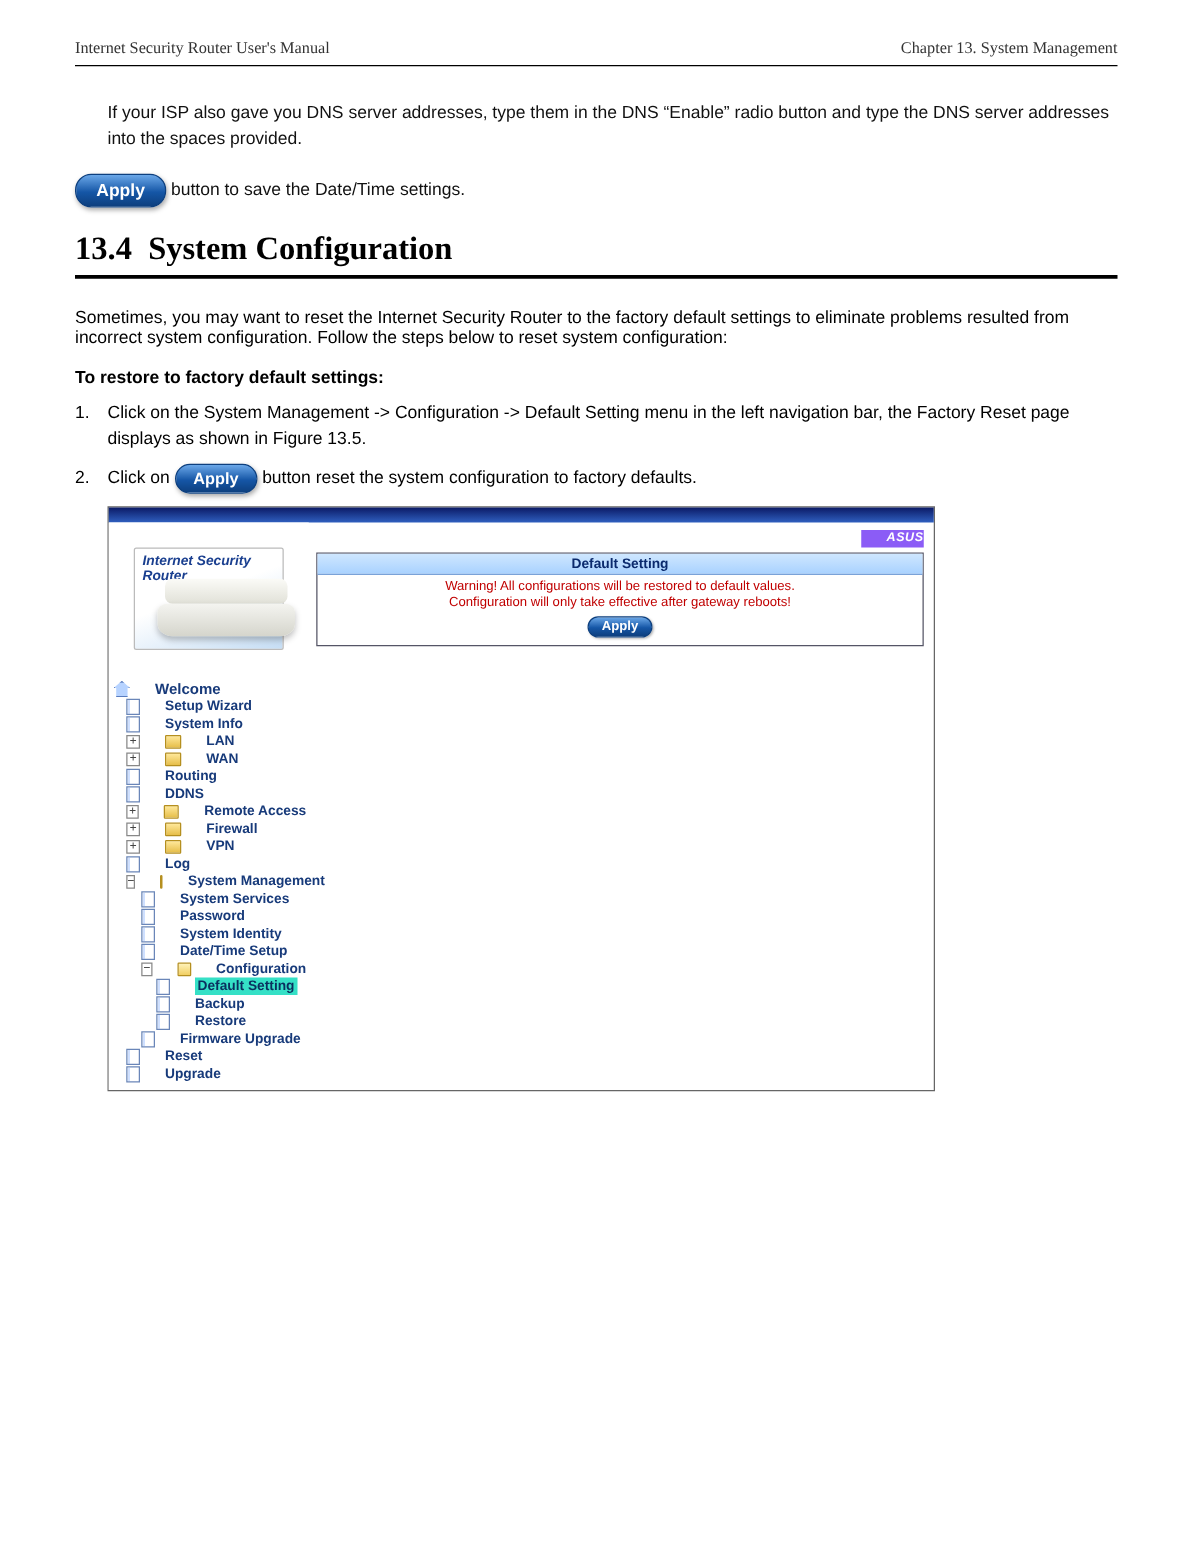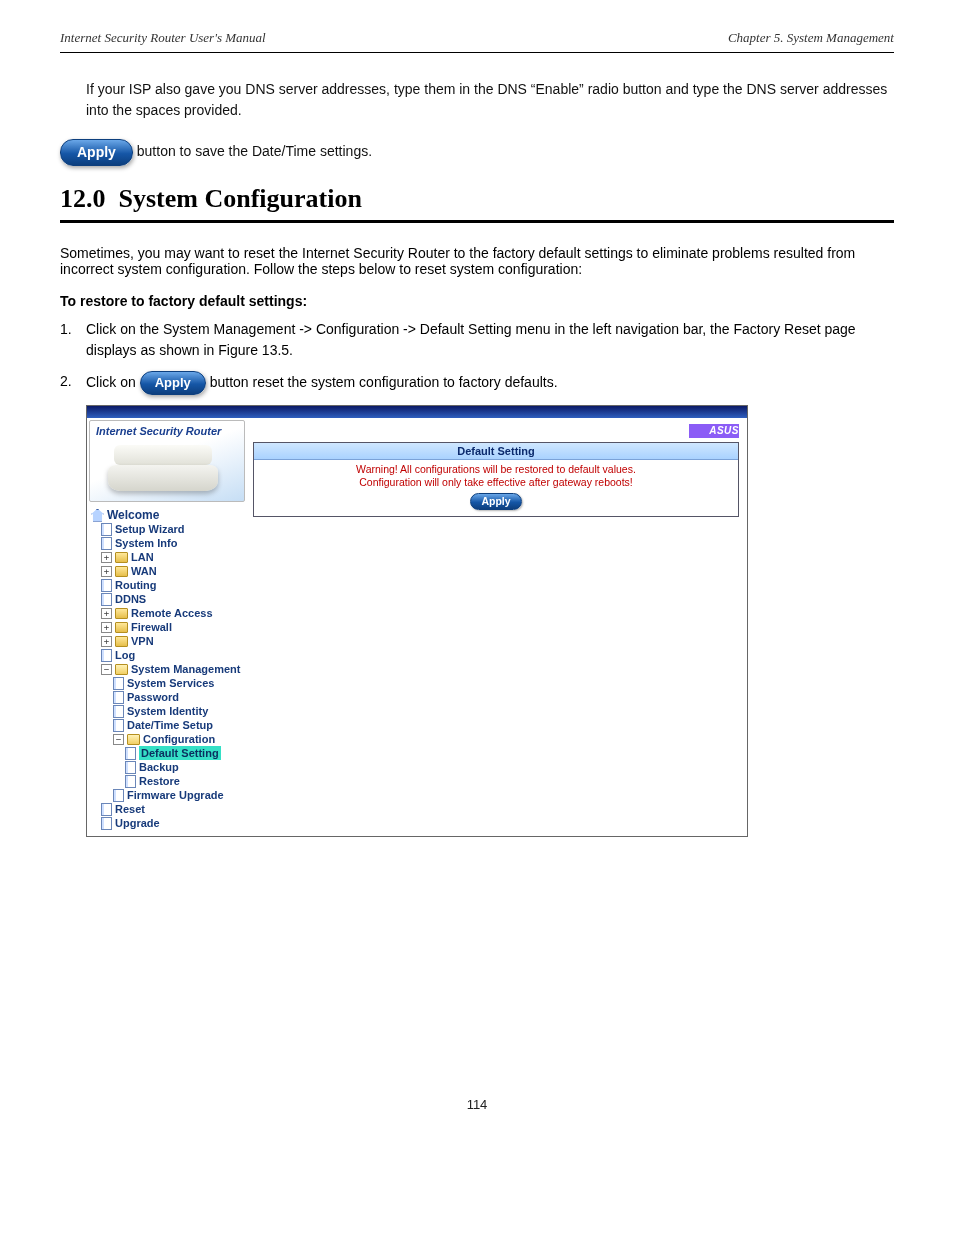--- a/index.html
+++ b/index.html
@@ -1,43 +1,43 @@
 <!DOCTYPE html>
 <html><head>
 <meta charset="utf-8">
 <style>
   html,body { margin:0; padding:0; background:#fff; font-family:"Times New Roman", serif; color:#000; }
   .page { width:954px; margin:0 auto; padding:30px 60px 80px 60px; box-sizing:border-box; position:relative; }
-  .topline { display:flex; justify-content:space-between; font-size:13px; font-style:italic; color:#333; margin-bottom:6px; }
+  .topline { display:flex; justify-content:space-between; font-size:13px; color:#333; margin-bottom:6px; }
   .topline .right { text-align:right; }
   hr.hr1 { border:none; border-top:1px solid #000; margin:0 0 26px 0; }
   hr.hr2 { border:none; border-top:3px solid #000; margin:0 0 22px 0; }
   .para { font-size:14px; font-family:Arial, sans-serif; line-height:1.5; margin:0 0 18px 0; color:#111; }
   .step { display:flex; font-size:14px; font-family:Arial, sans-serif; line-height:1.5; margin:0 0 10px 0; }
   .step .num { width:26px; flex:none; }
   .step .txt { flex:1; }
   .chip { display:inline-block; vertical-align:middle; padding:3px 14px 4px; border-radius:13px; background:linear-gradient(#6aa7e8,#1556a6 55%,#0d3f7e); color:#fff; font:bold 13px Arial, sans-serif; box-shadow:1px 2px 4px rgba(0,0,0,.35); border:1px solid #0d3f7e; }
   .chip-lg { padding:4px 16px 5px; font-size:14px; }
   h2.section { font:bold 26px "Times New Roman", serif; margin:6px 0 6px 0; }
   h3.sub { font:bold 14px Arial, sans-serif; margin:0 0 14px 0; }
   .lead { font-size:14px; font-family:Arial, sans-serif; margin:0 0 16px 0; }
   .steps-title { font:bold 14px Arial, sans-serif; margin:0 0 10px 0; }
 
   
   .shot { border:1px solid #666; width:660px; margin:10px 0 8px 26px; font-family:Tahoma, Arial, sans-serif; font-size:11px; color:#000; background:#fff; }
   .shot-top { height:12px; background:linear-gradient(#0b1a66,#2f5fbf); }
   .shot-body { display:flex; }
   .sidebar { width:160px; background:#fff; }
-  .brandbox { height:80px; border:1px solid #bbb; margin:2px; background:linear-gradient(160deg,#fff 45%, #c6def5 100%); position:relative; border-radius:2px; }
+  .brandbox { height:80px; border:1px solid #bbb; margin:20px; background:linear-gradient(160deg,#fff 45%, #c6def5 100%); position:relative; border-radius:2px; }
   .brand-title { position:absolute; top:4px; left:6px; font:italic bold 11px Arial; color:#1a3f8f; }
   .router-img { position:absolute; left:18px; top:24px; width:110px; height:46px; }
   .router-img .base { position:absolute; left:0; bottom:0; width:110px; height:26px; background:linear-gradient(#f4f4f0,#d5d5cc); border-radius:8px 8px 12px 12px / 6px 6px 10px 10px; box-shadow:0 3px 5px rgba(0,0,0,.25); }
   .router-img .top  { position:absolute; left:6px; top:0; width:98px; height:20px; background:linear-gradient(#fbfbf7,#e1e1d8); border-radius:6px; }
   .tree { padding:4px 2px 6px 4px; }
-  .tree .row { display:flex; align-items:center; gap:3px; line-height:14px; white-space:nowrap; }
+  .tree .row { display:flex; align-items:center; gap:20px; line-height:14px; white-space:nowrap; }
   .tree .ind1 { padding-left:10px; }
   .tree .ind2 { padding-left:22px; }
   .tree .ind3 { padding-left:34px; }
   .tree .lbl { color:#173a7a; font-weight:bold; cursor:pointer; }
   .tree .welcome { color:#173a7a; font-weight:bold; font-size:12px; }
   .tree .sel { background:#35e0c6; color:#0a2f5e; padding:0 2px; }
   .pm { display:inline-block; width:9px; height:9px; border:1px solid #888; font:9px/8px monospace; text-align:center; color:#444; background:#fff; }
   .ic { display:inline-block; width:11px; height:9px; border-radius:1px; }
   .ic-page { background:#fff; border:1px solid #6a86b8; box-shadow:inset 2px 0 0 #cfe0ff; width:9px; height:11px; }
   .ic-fc { background:linear-gradient(#ffe89a,#e6be4a); border:1px solid #b58f1f; } 
@@ -54,33 +54,33 @@
 
   .figcap { text-align:center; font-size:13px; font-family:Arial, sans-serif; color:#222; margin:6px 0 0 0; }
   .pgnum { text-align:center; font-size:13px; font-family:Arial, sans-serif; color:#222; margin-top:260px; }
 </style>
 </head>
 <body>
 <div class="page">
 
 <div class="topline">
   <span>Internet Security Router User's Manual</span>
-  <span class="right">Chapter 5. System Management</span>
+  <span class="right">Chapter 13. System Management</span>
 </div>
 <hr class="hr1">
 
 <p class="para" style="margin-left:26px;">If your ISP also gave you DNS server addresses, type them in the DNS “Enable” radio button and type the DNS server addresses into the spaces provided.</p>
 
 <p class="para">
   <span class="chip chip-lg">Apply</span>
   <span> button to save the Date/Time settings.</span>
 </p>
 
 <h2 class="section">
-  <span>12.0</span>&nbsp;
+  <span>13.4</span>&nbsp;
   <span>System Configuration</span>
 </h2>
 <hr class="hr2">
 
 
 <p class="lead">Sometimes, you may want to reset the Internet Security Router to the factory default settings to eliminate problems resulted from incorrect system configuration. Follow the steps below to reset system configuration:</p>
 
 <p class="steps-title">To restore to factory default settings:</p>
 
 <div class="step">
@@ -220,15 +220,14 @@
           <div class="warn">Warning! All configurations will be restored to default values.</div>
           <div class="warn">Configuration will only take effective after gateway reboots!</div>
           <span class="chip-sm">Apply</span>
         </div>
       </div>
     </div>
   </div>
 </div>
 
 
-<p class="pgnum">114</p>
 
 </div>
 
 </body></html>

